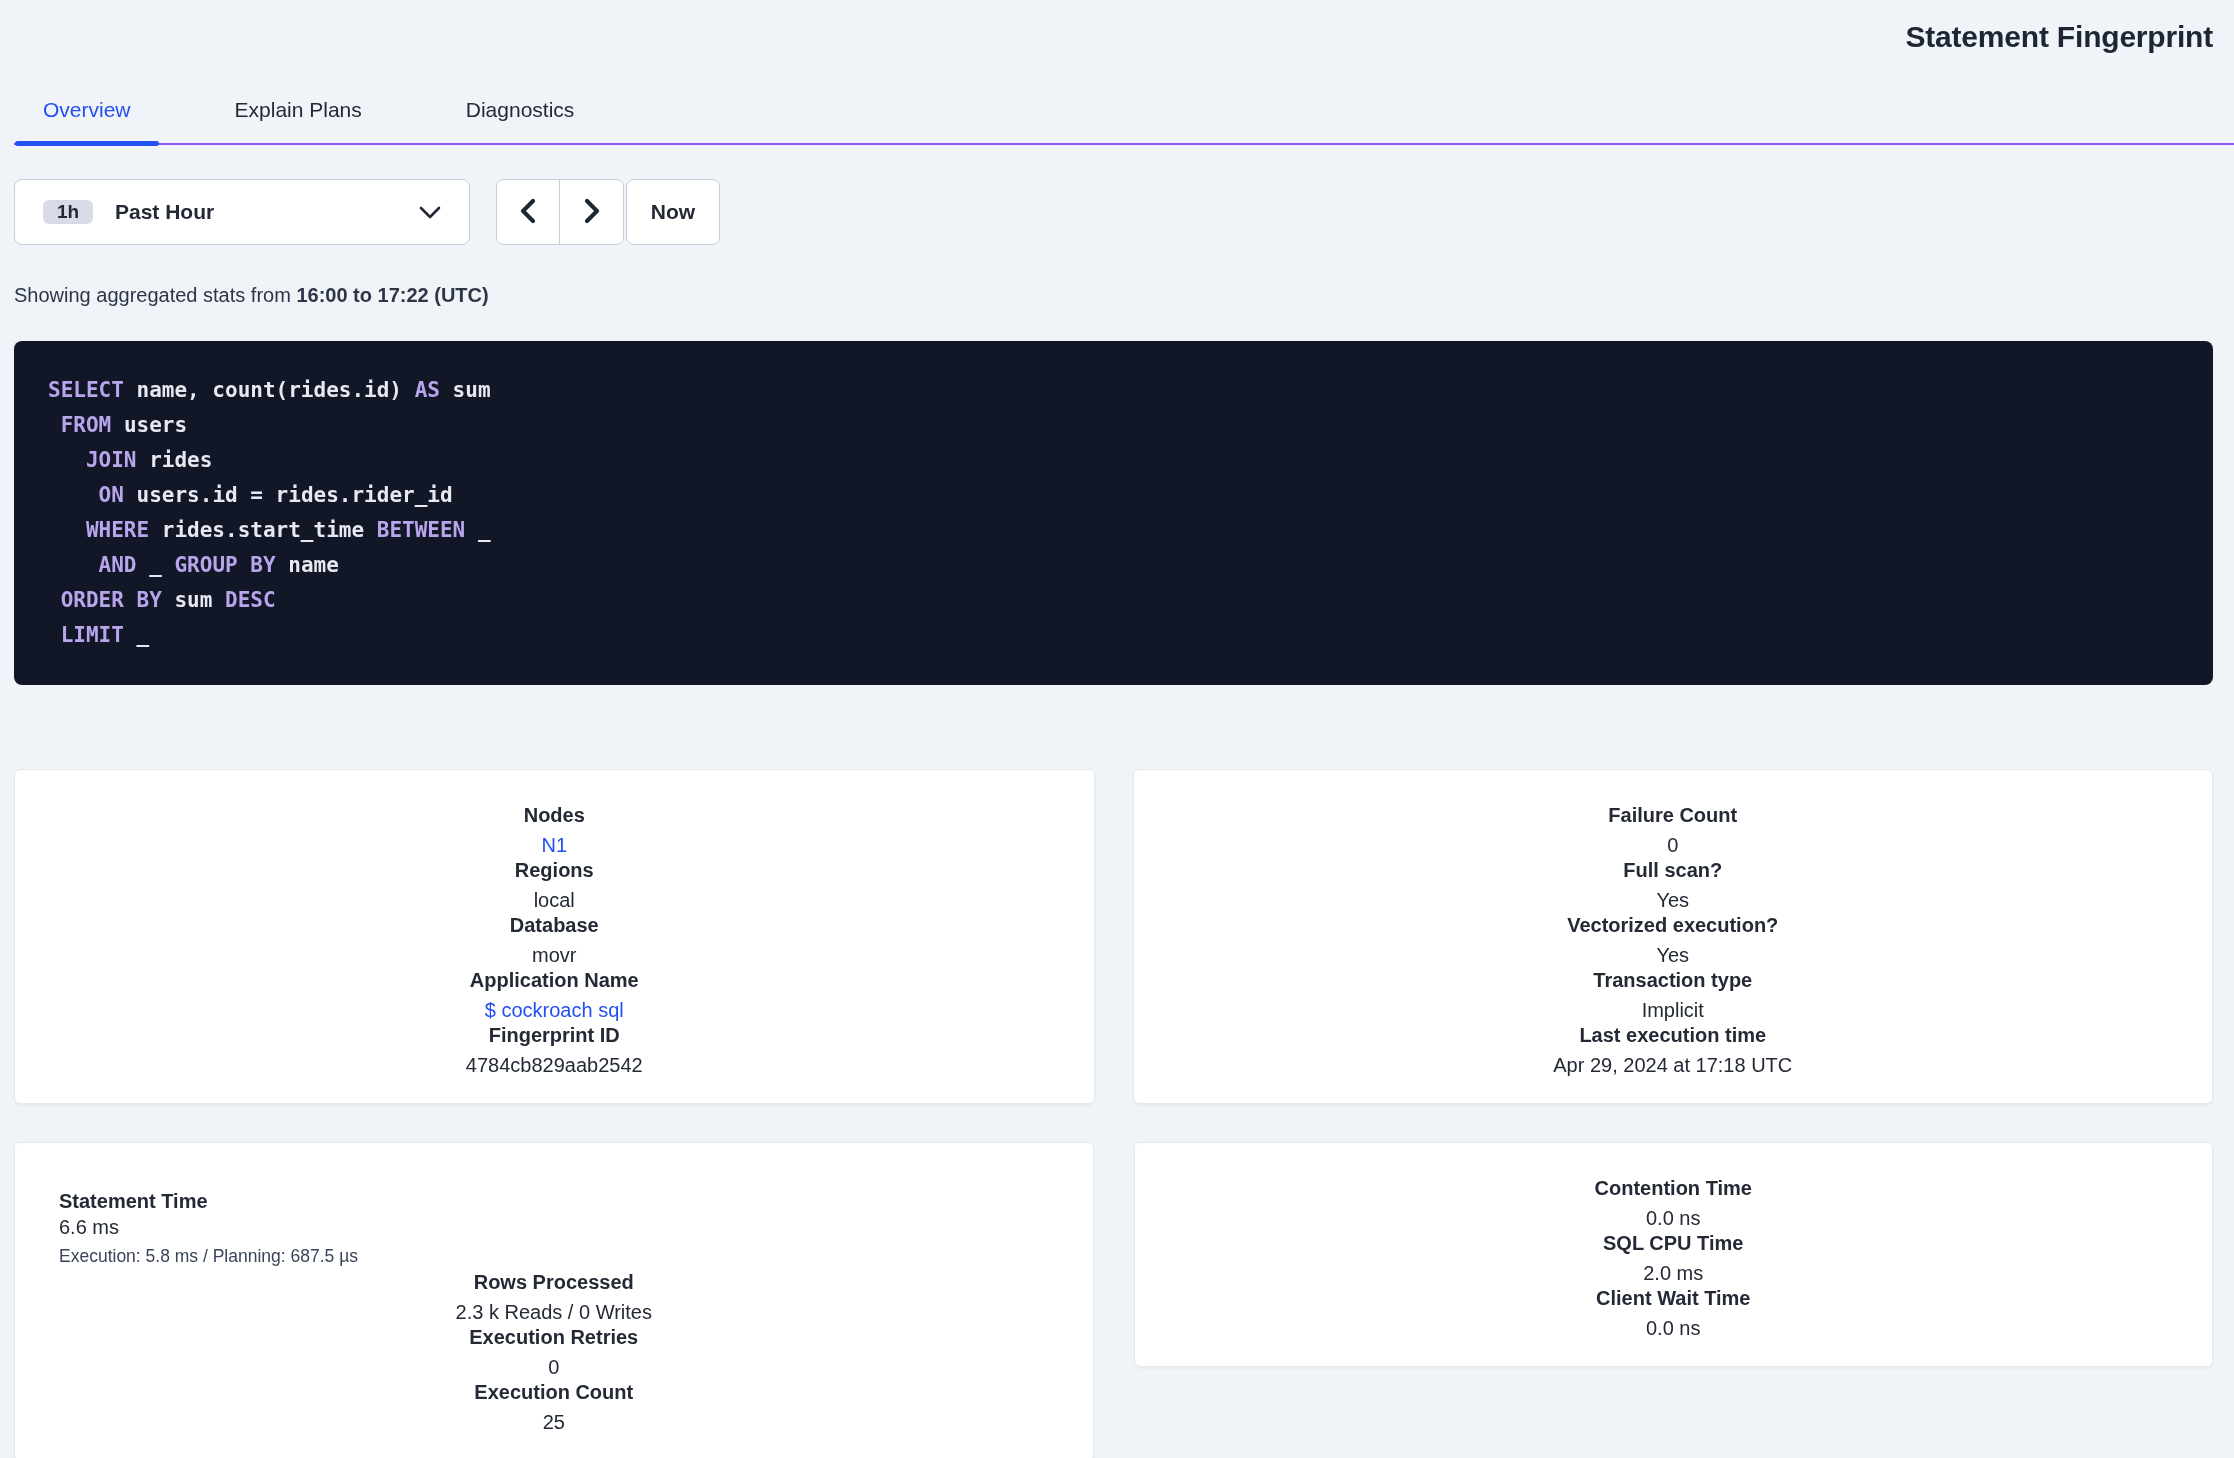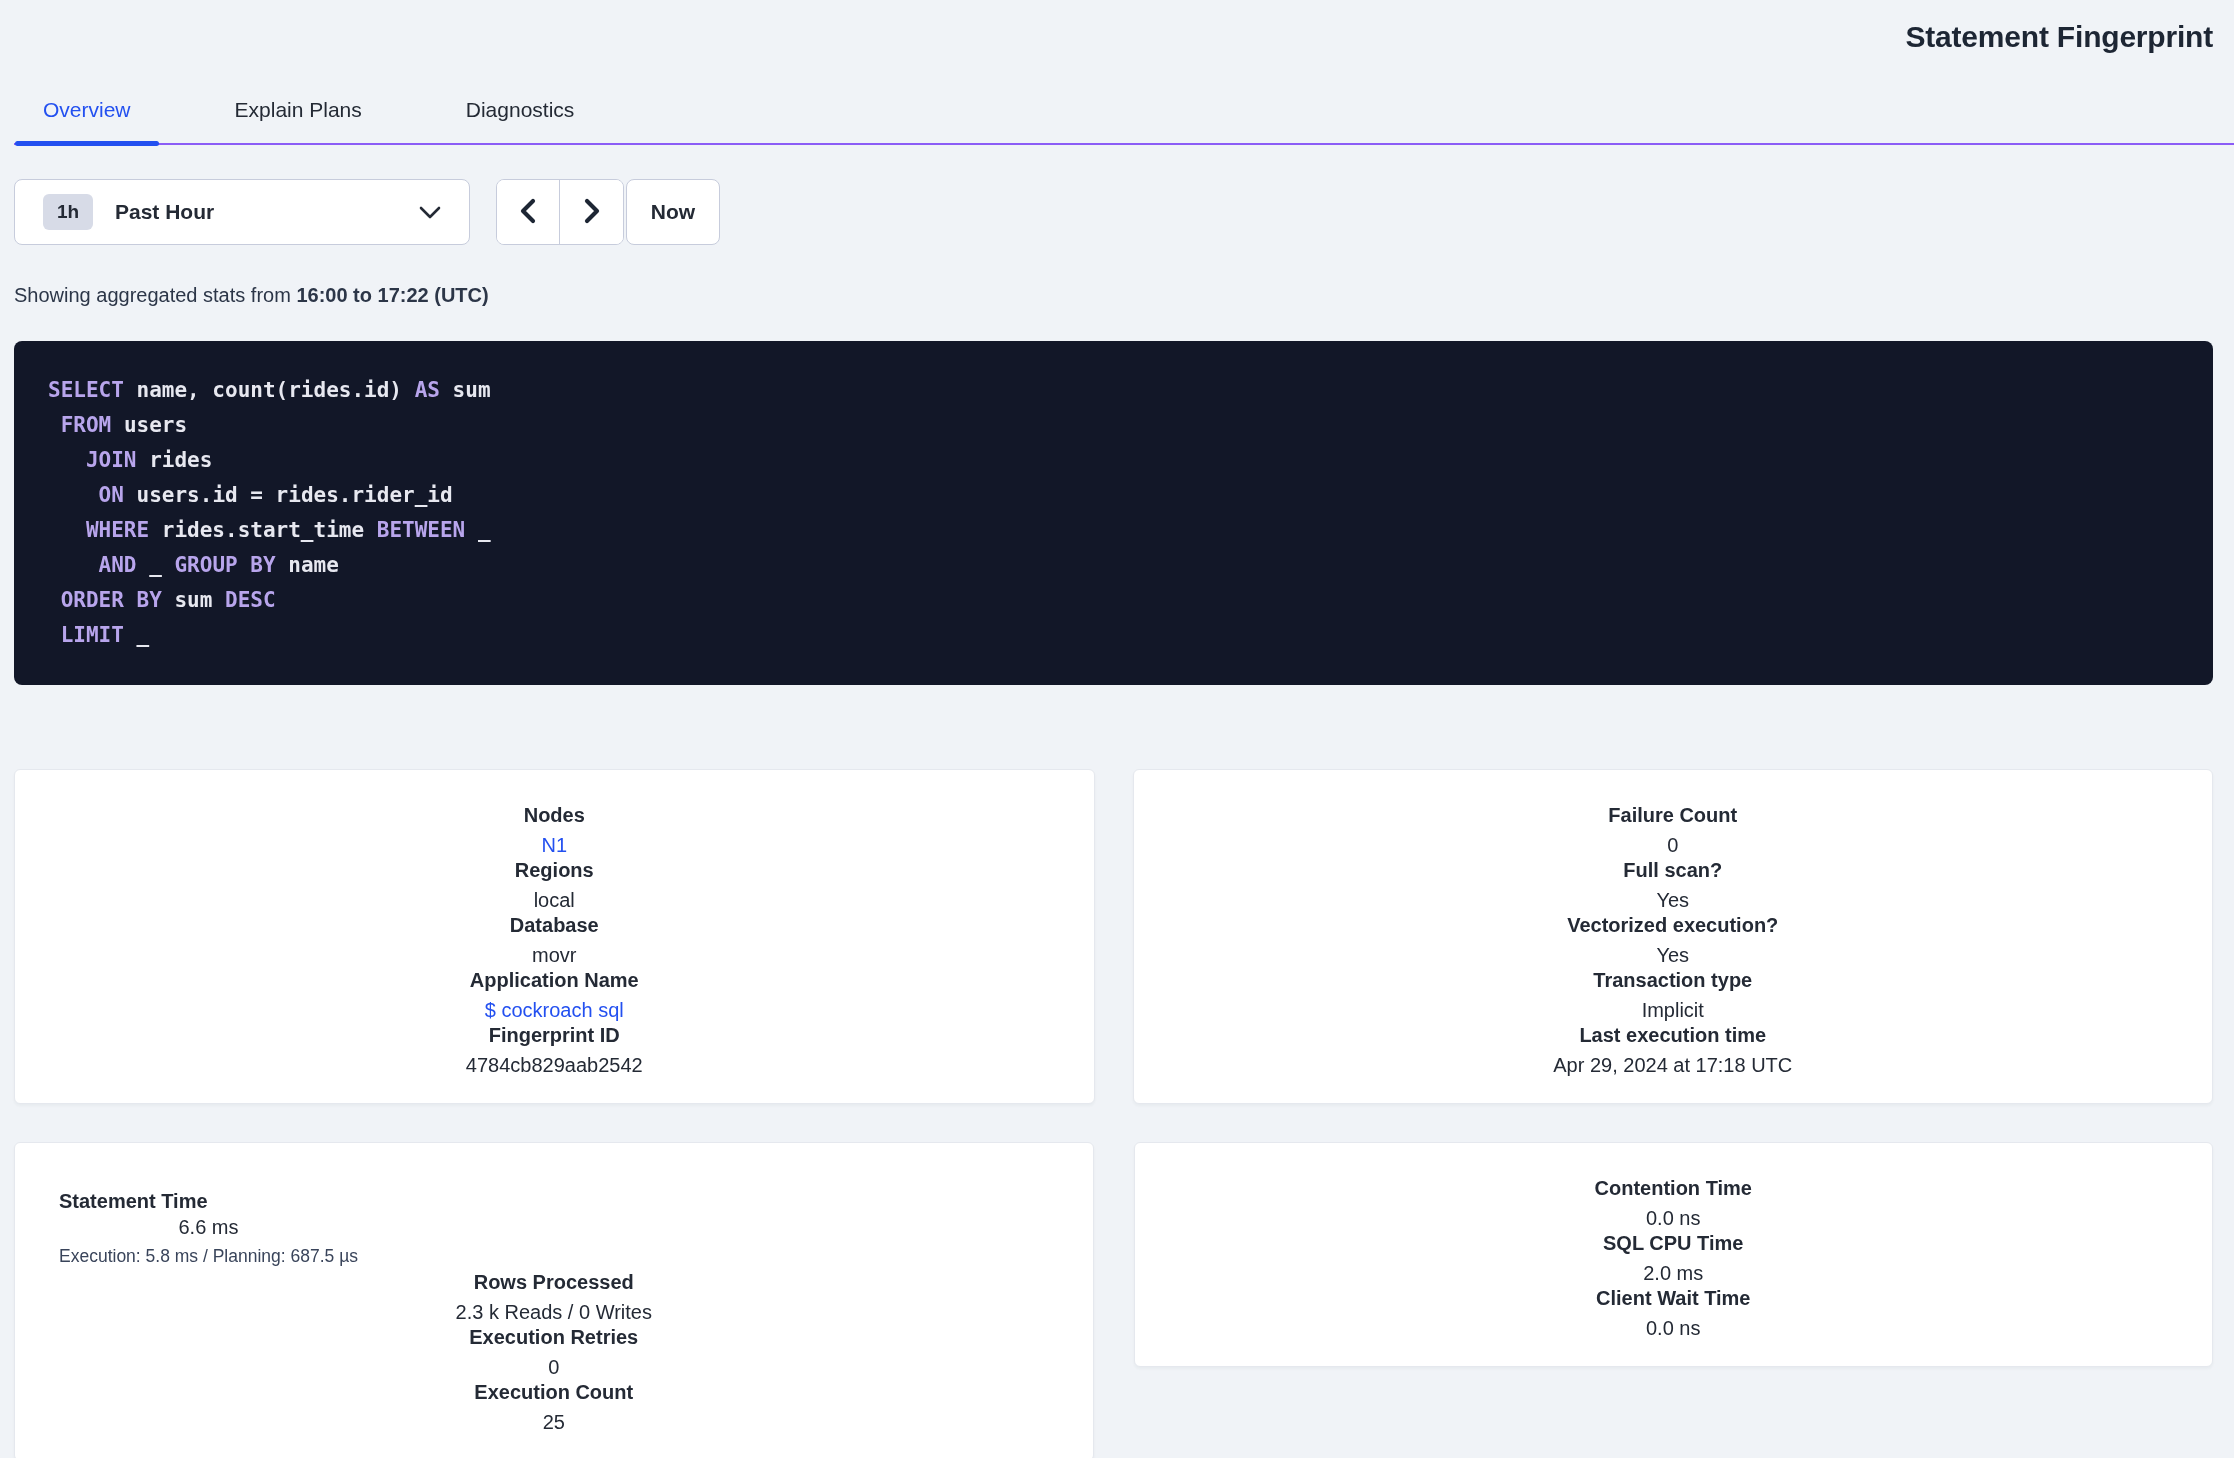--- a/index.html
+++ b/index.html
@@ -59,21 +59,21 @@
   .dropdown{
     width:456px;height:66px;
     background:#fff;
     border:1px solid #c7ccdc;
     border-radius:8px;
     display:flex;align-items:center;
     padding:0 28px;
     cursor:pointer;
   }
   .badge{
-    width:50px;height:36px;
+    width:50px;height:24px;
     background:#d7dbe7;
     border-radius:6px;
     display:flex;align-items:center;justify-content:center;
     font-size:19px;font-weight:700;color:var(--text-dark);
   }
   .dd-label{margin-left:22px;font-size:21px;font-weight:600;color:var(--text-dark);}
   .dd-chev{margin-left:auto;display:flex;align-items:center;}
 
   .arrows{
     display:flex;
@@ -140,21 +140,21 @@
   .row{
     display:flex;justify-content:space-between;align-items:center;
     min-height:55px;
     font-size:20px;
     flex-direction:column;
   }
   .row .lbl{font-weight:700;color:var(--text-dark);}
   .row .val{color:var(--text-dark);text-align:right;}
   .row .val.link{color:var(--accent-blue);cursor:pointer;}
   .row.row-multi{align-items:flex-start;padding-top:13px;min-height:88px;}
-  .row .val{display:flex;flex-direction:column;align-items:center;}
+  .row .val{display:flex;flex-direction:column;align-items:flex-start;}
   .val-main{line-height:28px;}
   .val-sub{font-size:17.5px;color:#39445a;line-height:30px;}
 </style>
 </head>
 <body>
 
 <div class="page">
 
   <h1 class="title">Statement Fingerprint</h1>
 

